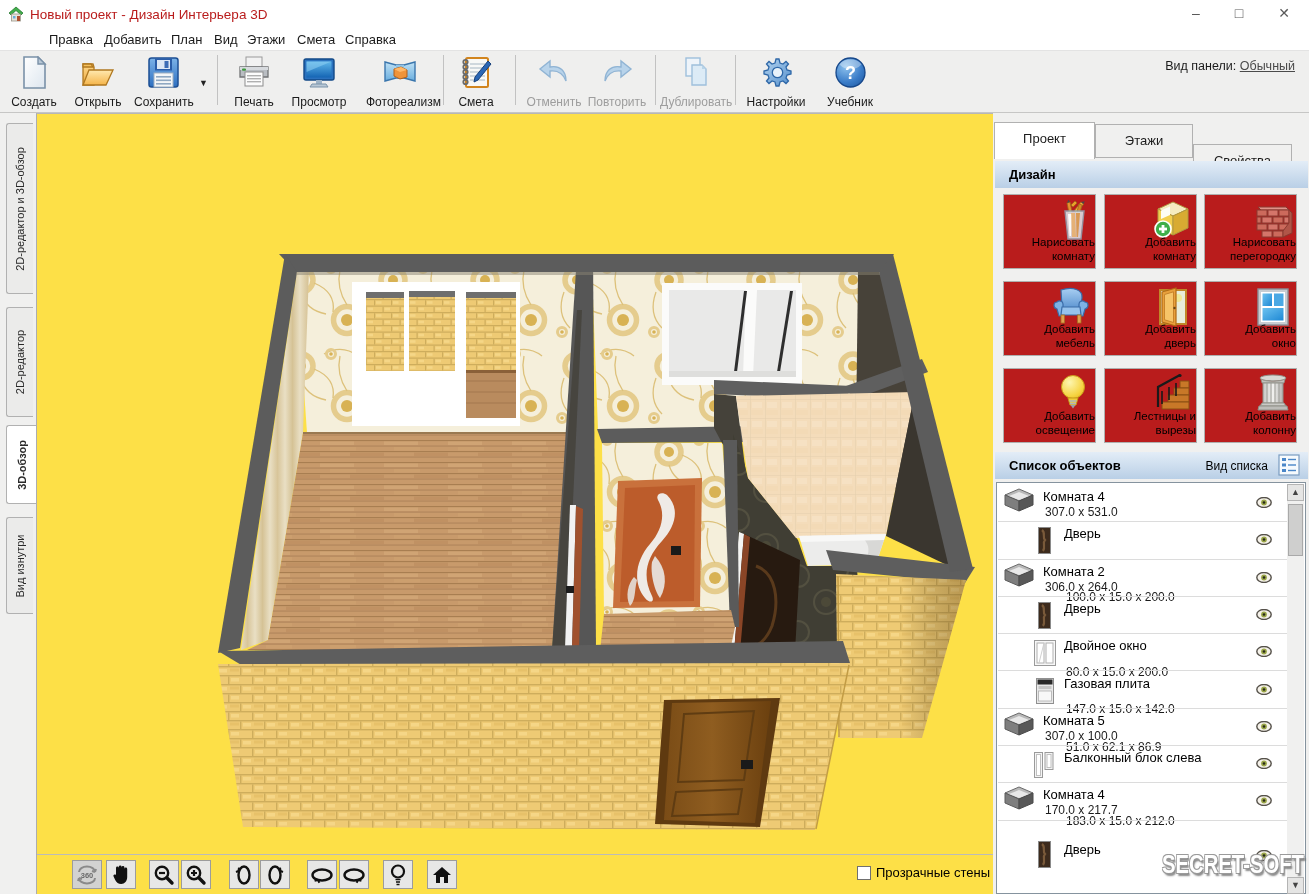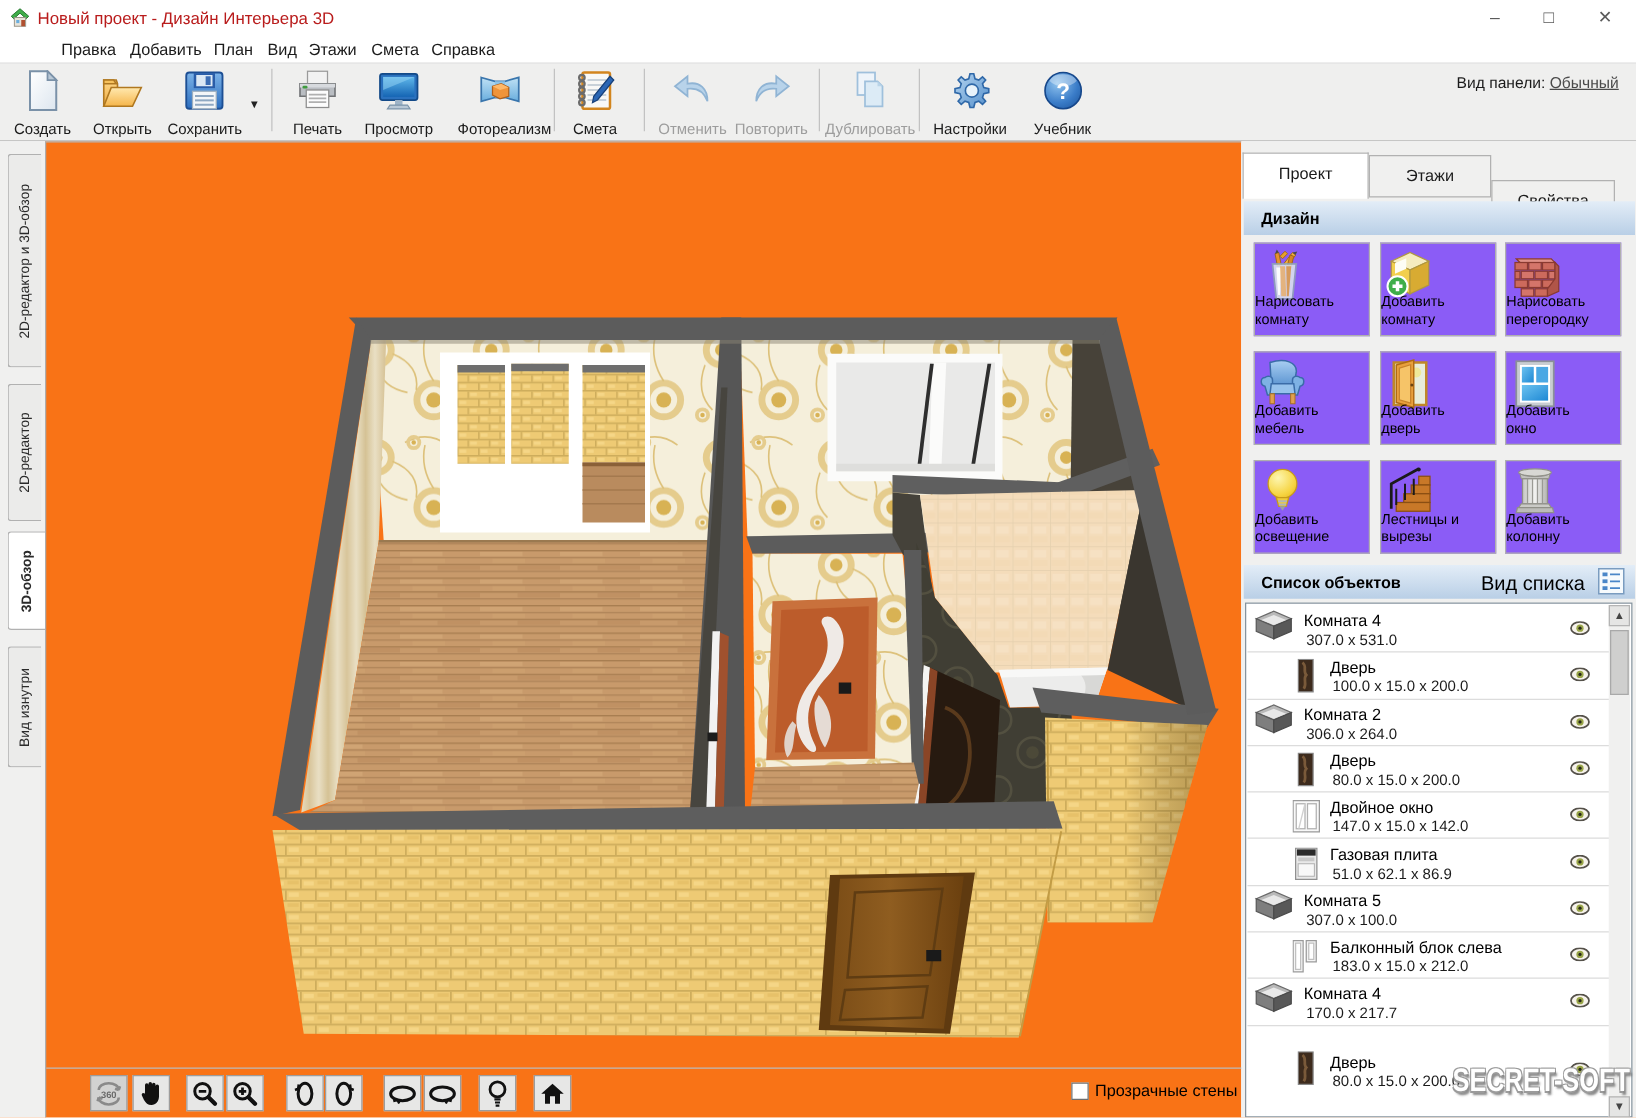--- a/index.html
+++ b/index.html
@@ -32,51 +32,51 @@
 #lefttabs { left:0; top:113px; width:36px; height:781px; background:#f0f0ef; }
 .vtab { position:absolute; left:6px; width:27px; background:#ebebea;
   border:1px solid #b1b1b1; border-right:none; border-radius:3px 0 0 3px; }
 .vtab span { position:absolute; left:50%; top:50%;
   transform:translate(-50%,-50%) rotate(-90deg); white-space:nowrap;
   font-size:11px; color:#2a2a2a; }
 .vtab.active { background:#ffffff; width:31px; left:6px; }
 .vtab.active span { font-weight:bold; }
 
 
-#canvas { left:36px; top:113px; width:957px; height:781px; background:#f97316;
+#canvas { left:36px; top:113px; width:957px; height:781px; background:#fde047;
   border-left:1px solid #adadad; border-top:1px solid #b7b7b7; }
 #botline { left:0px; top:740px; width:957px; height:1px; background:#bbbbba; }
 .cbtn { position:absolute; top:746px; width:30px; height:29px; background:#e7e7e6;
   border:1px solid #9c9c9c; }
 .cbtn svg { display:block; margin:2px auto 0; }
 #chk { left:820px; top:752px; width:14px; height:14px; border:1px solid #707070;
   background:#ffffff; }
 #chklbl { left:839px; top:751px; font-size:13px; color:#000; }
 
 
 #rightpanel { left:993px; top:113px; width:316px; height:781px; background:#f0f0ef; }
 .ptab { position:absolute; top:11px; height:34px; background:#f0f0ef;
   border:1px solid #b1b1b1; font-size:13px; color:#1b1b1b; text-align:center;
   line-height:32px; }
 .ptab.active { background:#ffffff; top:9px; height:37px; border-bottom:none; z-index:2; }
 .bluebar { position:absolute; left:2px; width:313px; height:27px;
   background:linear-gradient(#e3edf7,#b9cfe6); }
 .bluebar b { position:absolute; left:14px; top:6px; font-size:13px; color:#000; }
-.gbtn { position:absolute; width:93px; height:75px; background:#8b5cf6;
-  border:1px solid #afafae; text-align:left; }
+.gbtn { position:absolute; width:93px; height:75px; background:#b91c1c;
+  border:1px solid #afafae; text-align:right; }
 .gbtn .cap { position:absolute; left:0; right:0; bottom:5px; font-size:11.5px;
   color:#000; line-height:13.5px; }
 .gbtn svg { margin-top:4px; }
 #objlist { left:3px; top:369px; width:310px; height:412px; background:#ffffff;
   border:1px solid #85939e; }
 .row { position:absolute; left:1px; width:290px; border-bottom:1px solid #dcdcdc; height:36.3px; }
 .rname { position:absolute; left:45px; top:3px; font-size:13px; color:#000; }
 .rdim { position:absolute; left:47px; top:19px; font-size:12px; color:#1b1b1b; }
 .row.sub .rname { left:66px; }
-.row.sub .rdim { left:68px; }
+.row.sub .rdim { left:68px;margin-top:48px; }
 .ric { position:absolute; }
 .eye { position:absolute; right:16px; top:11px; }
 #scroll { position:absolute; right:1px; top:1px; width:17px; height:410px; background:#f0f0ef; }
 .sbtn { position:absolute; left:0; width:17px; height:17px; background:#e5e5e4;
   border:1px solid #b4b4b4; text-align:center; font-size:9px; color:#444; line-height:15px;}
 #sthumb { position:absolute; left:1px; top:20px; width:15px; height:52px;
   background:#cfcfce; border:1px solid #a9a9a9; }
 #watermark { left:1162px; top:849px; font-size:26px; font-weight:bold;
   color:#ffffff; opacity:.96; letter-spacing:0px; white-space:nowrap; transform:scaleX(0.78);
   transform-origin:left; text-shadow:-1px -1px 0 #979797, 1px -1px 0 #979797,
@@ -681,21 +681,21 @@
             <path d="M21 10 V30"></path>
             <path d="M25 10 V30"></path>
             <path d="M29 10 V30"></path>
           </g>
       <path d="M12 30 L34 30 L36 33 L10 33 Z" fill="#cacac6" stroke="#909088" stroke-width="1"></path>
       <path d="M9 33 L37 33 L38 37 L8 37 Z" fill="#bcbcb8" stroke="#909088" stroke-width="1"></path>
         </svg>
       <div class="cap">Добавить<br>колонну</div></div>
     <div class="bluebar" style="top:339px;">
         <b>Список объектов</b>
-      <span style="position:absolute;right:40px;top:7px;font-size:16px;color:#000;">Вид списка</span>
+      <span style="position:absolute;right:40px;top:7px;font-size:12px;color:#000;">Вид списка</span>
       <span id="listicon" style="position:absolute;right:8px;top:2px;">
         <svg width="22" height="22" viewBox="0 0 22 22">
           <rect x="1" y="1" width="20" height="20" fill="#f6fafd" stroke="#7a9cc0" stroke-width="1.2"></rect>
           <rect x="4" y="4" width="4" height="3" fill="#4a86c8"></rect>
           <path d="M10 5.5 H18" stroke="#4a86c8" stroke-width="1.4"></path>
           <rect x="4" y="9.5" width="4" height="3" fill="#4a86c8"></rect>
           <path d="M10 11 H18" stroke="#4a86c8" stroke-width="1.4"></path>
           <rect x="4" y="15" width="4" height="3" fill="#4a86c8"></rect>
           <path d="M10 16.5 H18" stroke="#4a86c8" stroke-width="1.4"></path>
         </svg></span>

